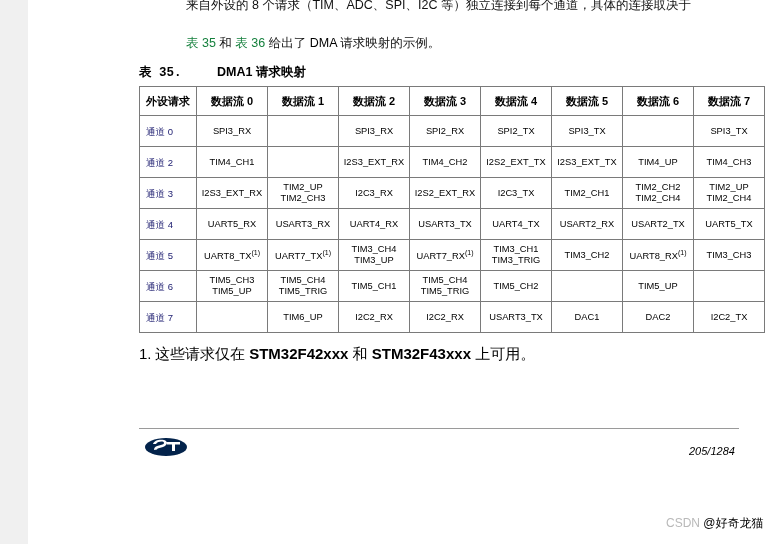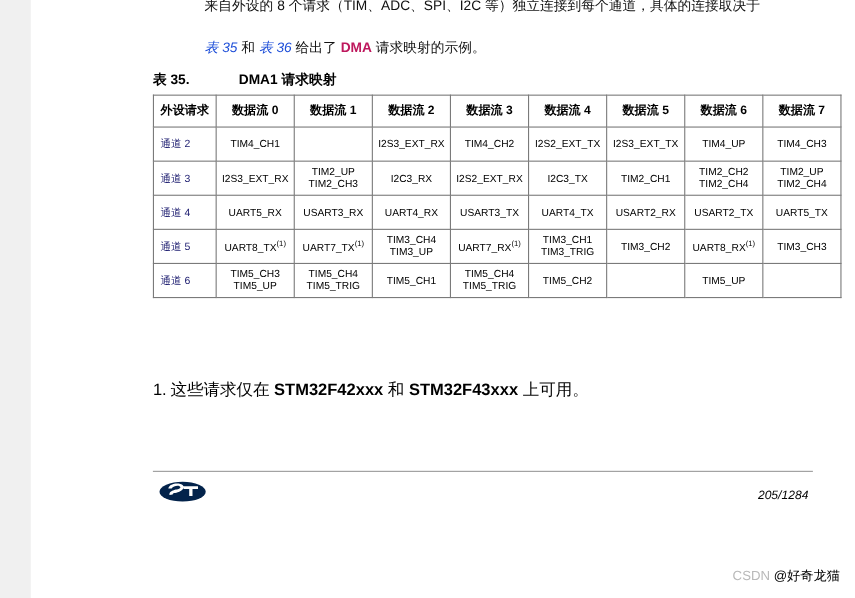--- a/index.html
+++ b/index.html
@@ -28,27 +28,27 @@
   }
   .intro{
     position:absolute;left:142px;top:-4px;width:600px;
     font-size:12.5px;line-height:19px;color:#111;
   }
   .intro p{margin:0;}
   .ref{
     position:absolute;left:142px;top:34px;width:600px;
     font-size:12.5px;line-height:18px;color:#111;
   }
-  .lnk{color:#1d4ed8;font-style:italic;text-decoration:none;}
-  .dma-red{color:#be185d;font-weight:bold;}
+  .lnk{color:#15803d;text-decoration:none;}
+  .dma-red{color:#000000;font-weight:normal;}
   .tbl-caption{
     position:absolute;left:95px;top:64px;
     font-size:12.5px;font-weight:bold;color:#000;
   }
-  .tbl-caption .num{display:inline-block;width:78px;}
+  .tbl-caption .num{display:inline-block;width:78px;font-family:Liberation Mono, monospace;}
   table.dma{
     position:absolute;left:95px;top:86px;
     border-collapse:collapse;
     font-size:9.3px;
     color:#000;
   }
   table.dma th, table.dma td{
     border:1px solid #7a7a7a;
     text-align:center;
     vertical-align:middle;
@@ -136,20 +136,43 @@
             <th>数据流 2</th>
             <th>数据流 3</th>
             <th>数据流 4</th>
             <th>数据流 5</th>
             <th>数据流 6</th>
             <th>数据流 7</th>
           </tr>
       </thead>
       <tbody>
           <tr>
+            <td class="rowhdr">通道 0</td>
+            <td class="cell">
+              <span class="twoline">SPI3_RX</span>
+            </td>
+            <td class="cell"></td>
+            <td class="cell">
+              <span class="twoline">SPI3_RX</span>
+            </td>
+            <td class="cell">
+              <span class="twoline">SPI2_RX</span>
+            </td>
+            <td class="cell">
+              <span class="twoline">SPI2_TX</span>
+            </td>
+            <td class="cell">
+              <span class="twoline">SPI3_TX</span>
+            </td>
+            <td class="cell"></td>
+            <td class="cell">
+              <span class="twoline">SPI3_TX</span>
+            </td>
+          </tr>
+          <tr>
             <td class="rowhdr">通道 2</td>
             <td class="cell">
               <span class="twoline">TIM4_CH1</span>
             </td>
             <td class="cell"></td>
             <td class="cell">
               <span class="twoline">I2S3_EXT_RX</span>
             </td>
             <td class="cell">
               <span class="twoline">TIM4_CH2</span>
@@ -271,20 +294,45 @@
               <span class="twoline">TIM5_TRIG</span>
             </td>
             <td class="cell">
               <span class="twoline">TIM5_CH2</span>
             </td>
             <td class="cell"></td>
             <td class="cell">
               <span class="twoline">TIM5_UP</span>
             </td>
             <td class="cell"></td>
+          </tr>
+          <tr>
+            <td class="rowhdr">通道 7</td>
+            <td class="cell"></td>
+            <td class="cell">
+              <span class="twoline">TIM6_UP</span>
+            </td>
+            <td class="cell">
+              <span class="twoline">I2C2_RX</span>
+            </td>
+            <td class="cell">
+              <span class="twoline">I2C2_RX</span>
+            </td>
+            <td class="cell">
+              <span class="twoline">USART3_TX</span>
+            </td>
+            <td class="cell">
+              <span class="twoline">DAC1</span>
+            </td>
+            <td class="cell">
+              <span class="twoline">DAC2</span>
+            </td>
+            <td class="cell">
+              <span class="twoline">I2C2_TX</span>
+            </td>
           </tr>
         </tbody>
     </table>
 
     <div class="footnote">
       <span class="fnum">1.</span><span>这些请求仅在 </span><span class="fbold">STM32F42xxx</span><span> 和 </span><span class="fbold">STM32F43xxx</span><span> 上可用。</span>
     </div>
 
     <div class="footer-rule"></div>
 

